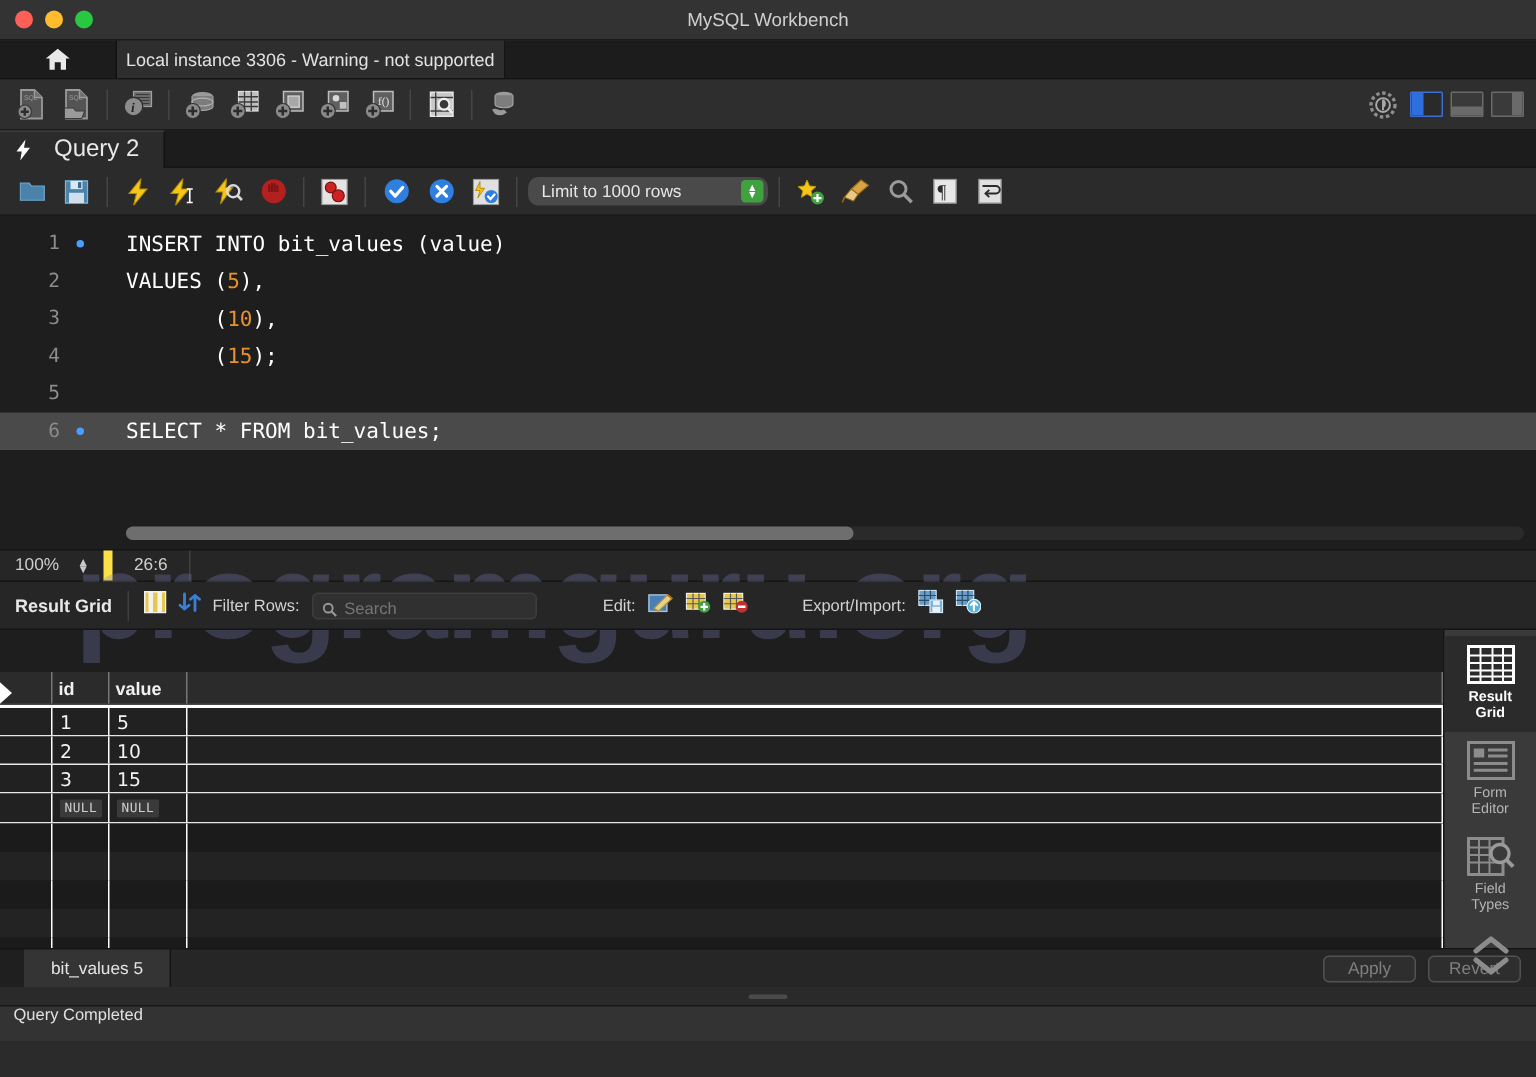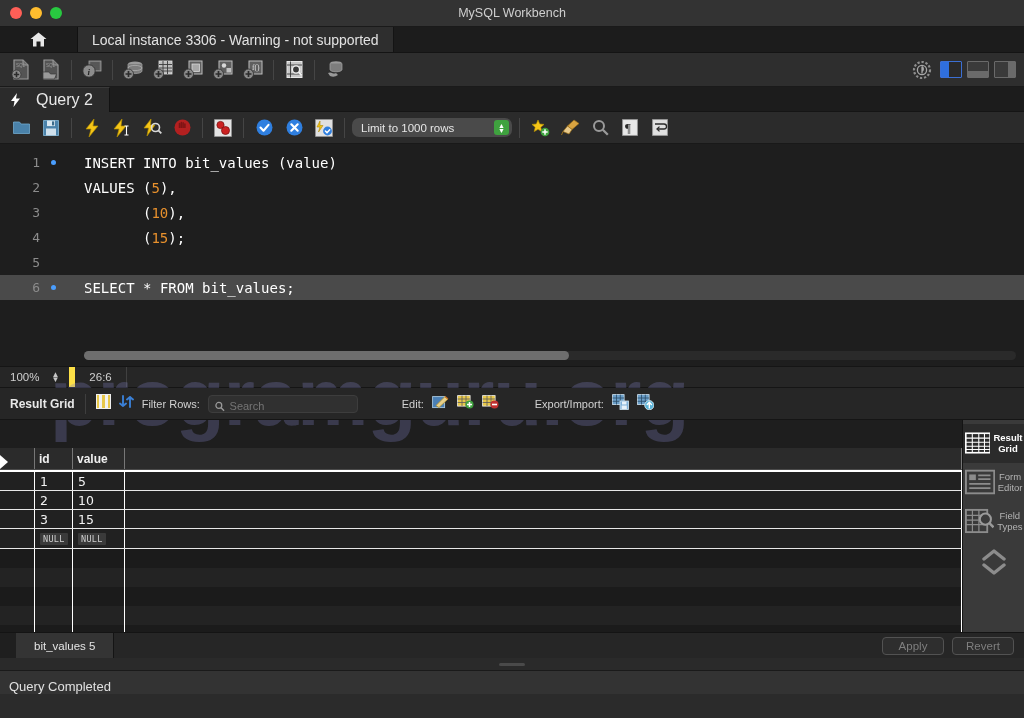--- a/index.html
+++ b/index.html
@@ -31,22 +31,22 @@
   
   .instbar {
     height: 26px; background: #1c1c1c; display: flex; align-items: stretch;
     border-bottom: 1px solid #141414;
   }
   .home-btn {
     width: 78px; display: flex; align-items: center; justify-content: center;
     background: #1c1c1c; border-right: 1px solid #111;
   }
   .inst-tab {
-    display: flex; align-items: center; padding: 0 14px;
-    background: #2e2e2e; color: #e2e2e2; font-size: 14px;
+    display: flex; align-items: center; padding: 0 6px;
+    background: #2e2e2e; color: #e2e2e2; font-size: 12px;
     border-right: 1px solid #141414;
   }
   .instbar-fill { flex: 1; background: #1c1c1c; }
 
   
   .maintoolbar {
     height: 34px; background: #2e2e2e; display: flex; align-items: center;
     border-bottom: 1px solid #1a1a1a; padding: 0 8px;
   }
   .tb-group { display: flex; align-items: center; gap: 4px; }
@@ -177,21 +177,21 @@
     border-radius: 1px;
   }
   .grid-topline { height: 2px; background: #ffffff; }
 
   
   .rsidebar {
     width: 62px; flex: none; background: #3a3a3a; border-left: 1px solid #141414;
     display: flex; flex-direction: column; align-items: center; padding-top: 4px;
   }
   .rs-item {
-    width: 62px; padding: 6px 2px 7px; display: flex; flex-direction: row;
+    width: 62px; padding: 6px 2px 7px; display: flex; flex-direction: column;
     align-items: center; gap: 3px;
   }
   .rs-item.active { background: #2b2b2b; }
   .rs-label { font-size: 9.5px; color: #b4b4b4; line-height: 11px; text-align: center; }
   .rs-item.active .rs-label { color: #ffffff; font-weight: bold; }
   .rs-arrow {
     position: absolute; left: -1px; top: 34px;
     width: 0; height: 0; border-top: 8px solid transparent;
     border-bottom: 8px solid transparent; border-left: 9px solid #ffffff;
   }
@@ -210,22 +210,22 @@
   .btn-sm {
     min-width: 62px; height: 18px; border: 1px solid #525252; border-radius: 4px;
     background: #2e2e2e; color: #7f7f7f; font-size: 11.5px;
     display: flex; align-items: center; justify-content: center;
   }
 
   
   .splitter { height: 12px; background: #2a2a2a; display: flex; align-items: center; justify-content: center; }
   .splitter-grip { width: 26px; height: 3px; background: #4a4a4a; border-radius: 2px; }
   .statusbar {
-    height: 24px; background: #333333; display: flex; align-items: flex-end;
-    padding-left: 9px; font-size: 13px; color: #e0e0e0;
+    height: 24px; background: #333333; display: flex; align-items: flex-start;
+    padding-left: 9px; font-size: 11px; color: #e0e0e0;
     border-top: 1px solid #1a1a1a;
   }
 
   
   .watermark {
     position: absolute; left: 50px; top: 352px; width: 930px;
     font-size: 80px; font-weight: bold; letter-spacing: -1px;
     color: rgba(126,126,190,0.30); pointer-events: none; z-index: 2;
     font-family: "Liberation Sans", sans-serif; white-space: nowrap;
   }

